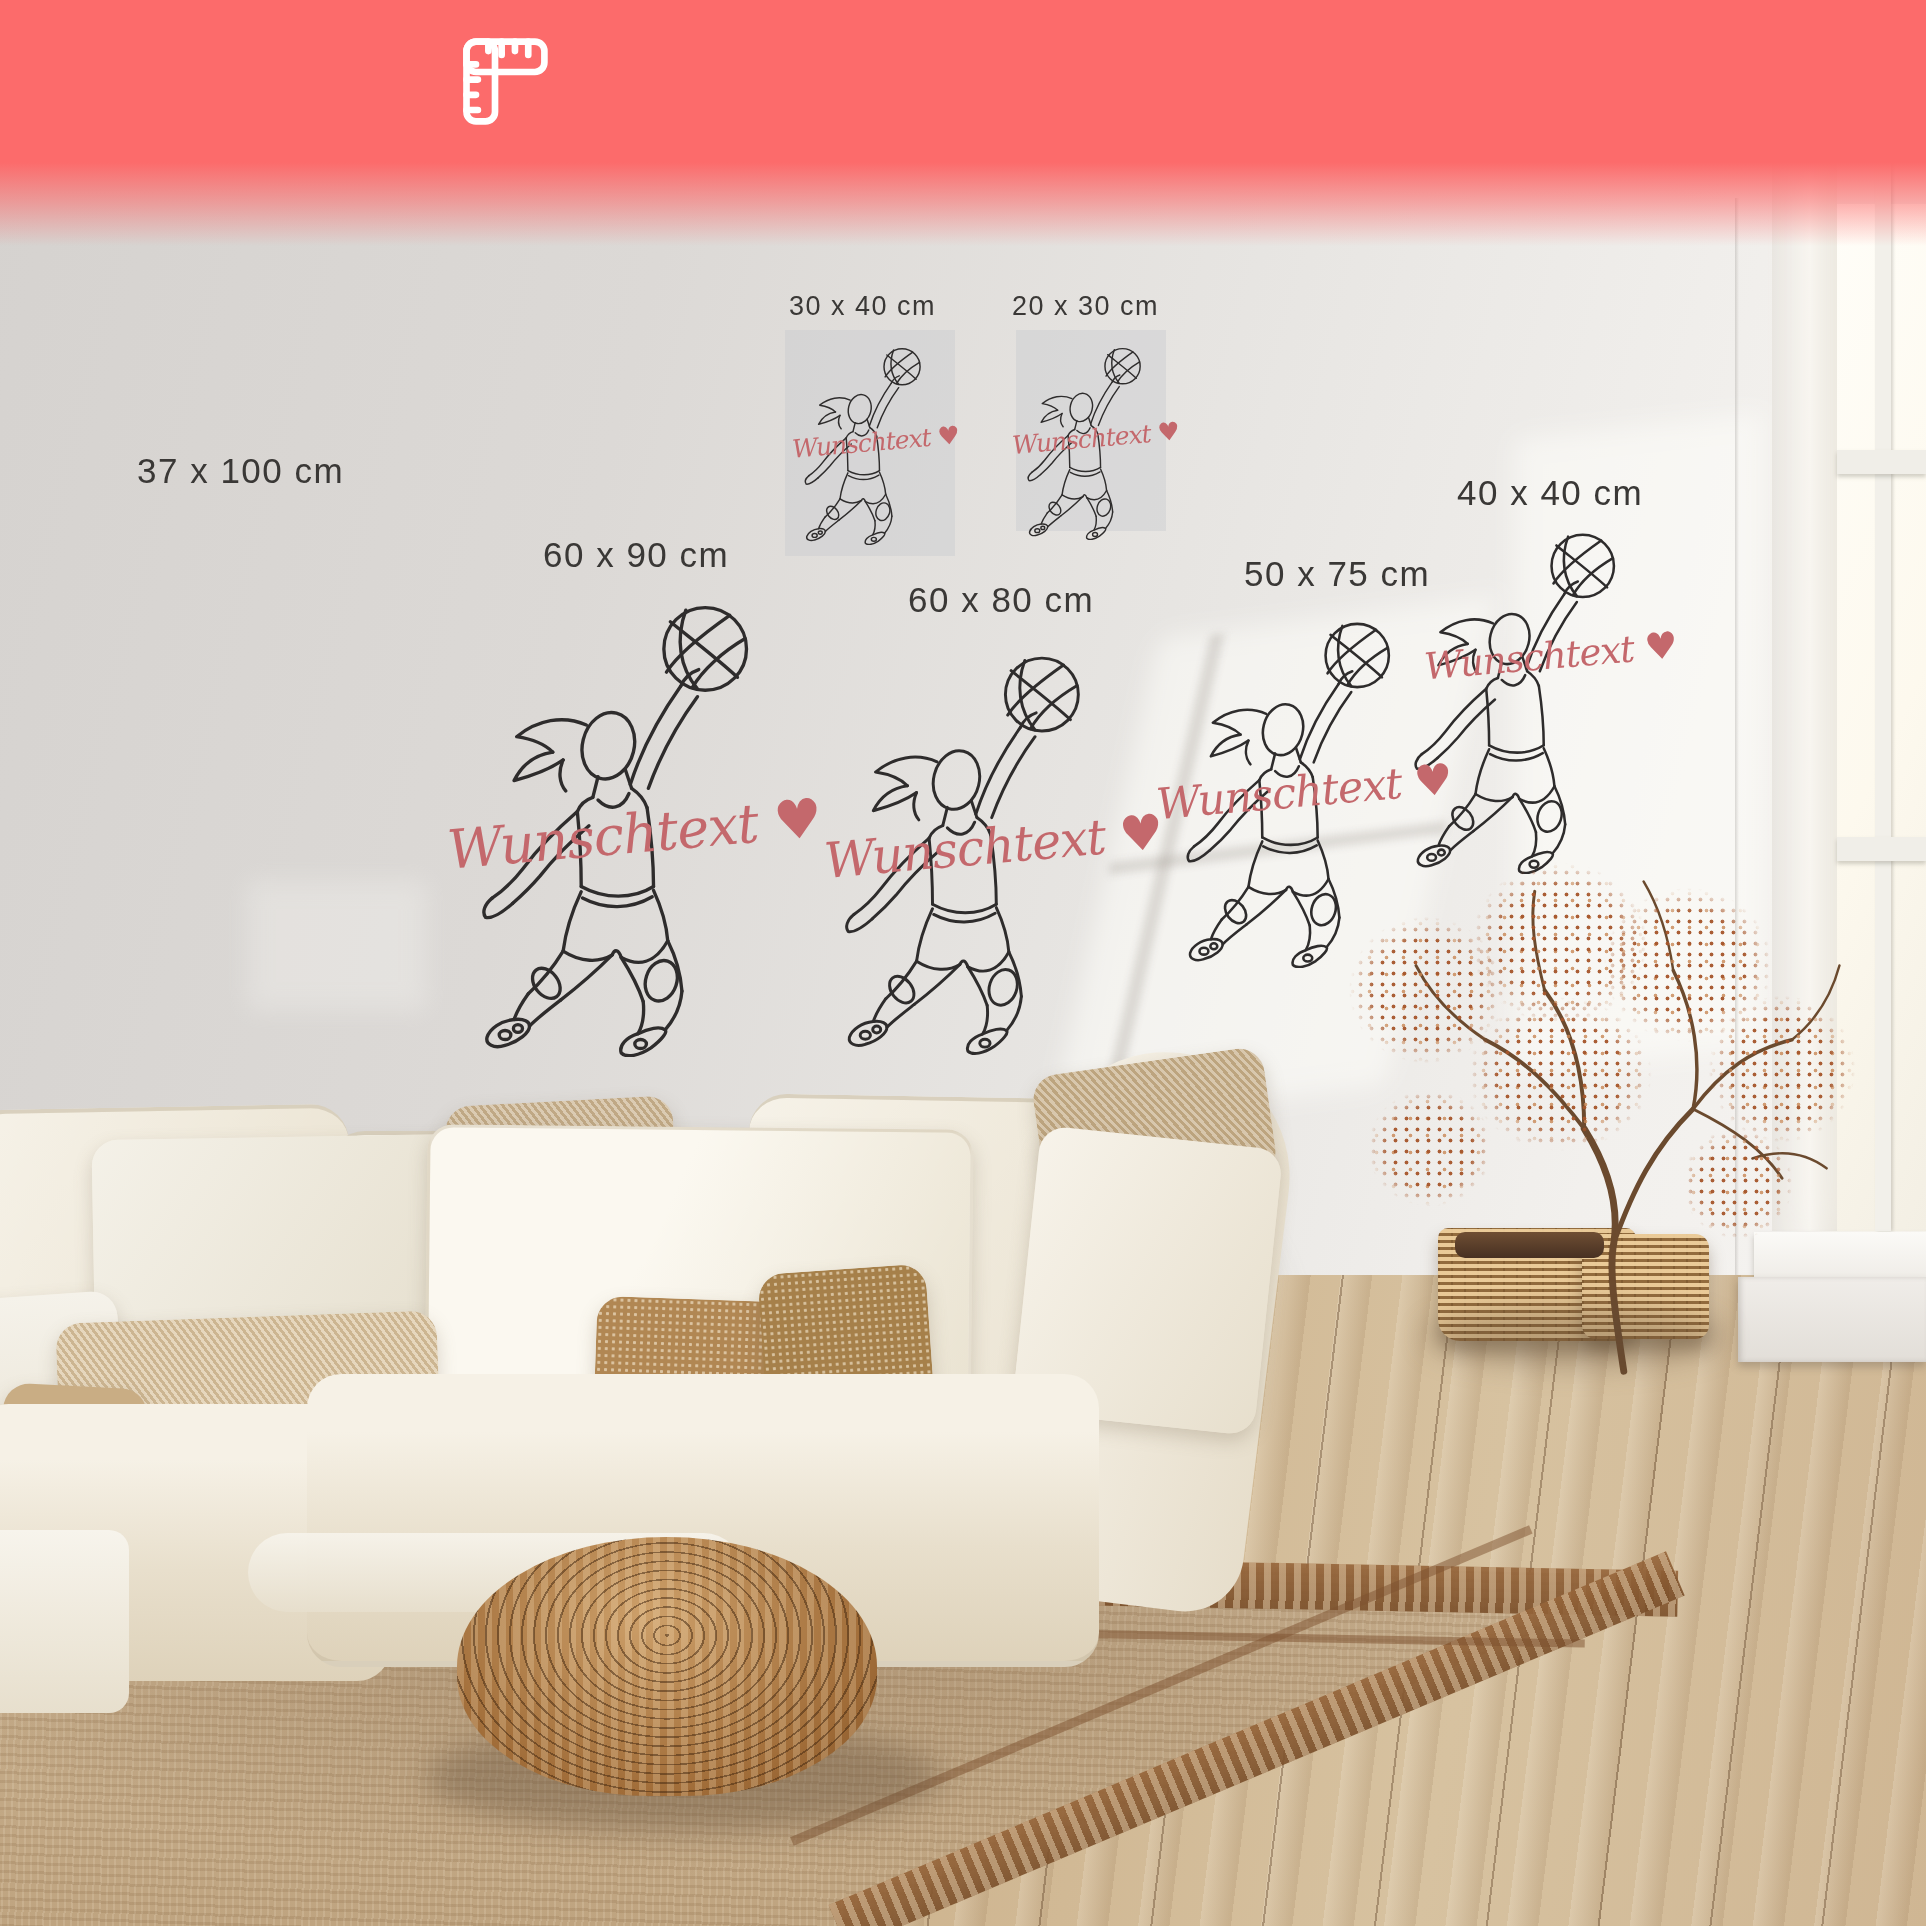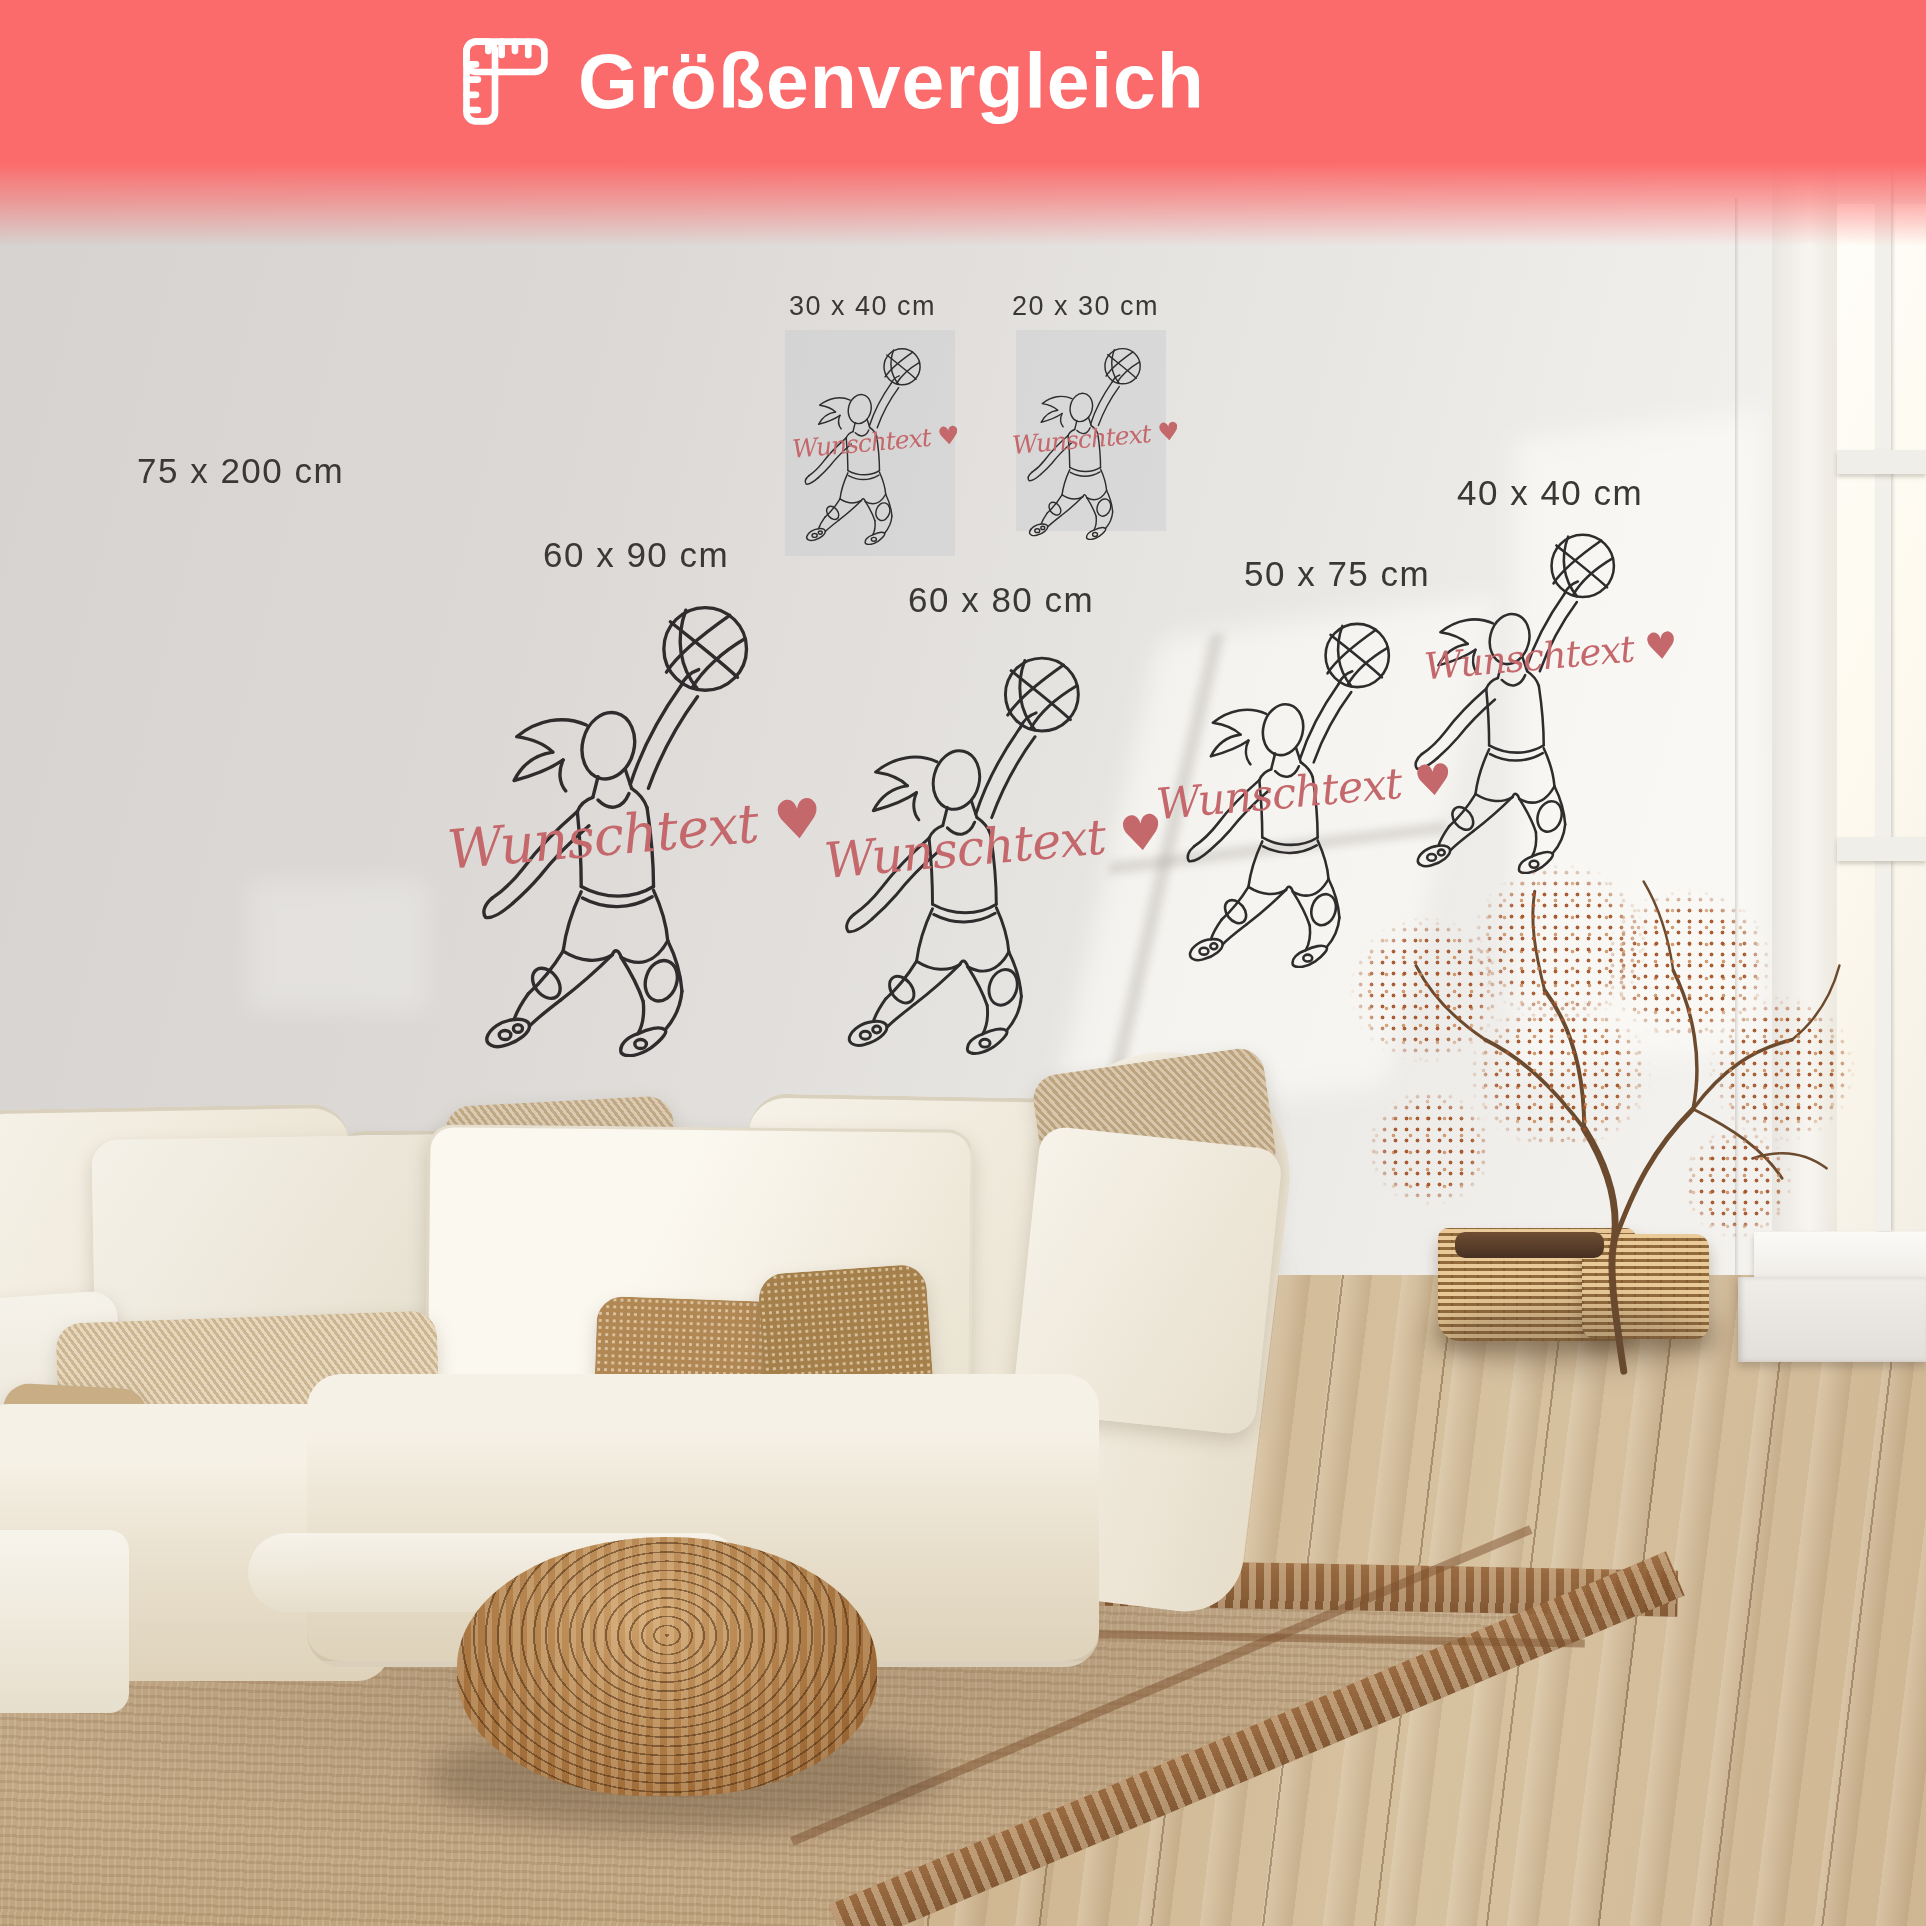--- a/index.html
+++ b/index.html
@@ -162,21 +162,21 @@
   </svg>
 
   <div class="abs sunpatch" style="left:1104px;top:624px;width:337px;height:475px;transform:skewY(-7deg) skewX(-13deg);"></div>
   <div class="abs sunpatch" style="left:1515px;top:426px;width:248px;height:634px;transform:skewY(-6deg);"></div>
   <div class="abs sunpatch" style="left:248px;top:881px;width:178px;height:129px;opacity:.5;"></div>
   <div class="abs framebar" style="left:1158px;top:634px;width:14px;height:455px;transform:skewX(-13deg);"></div>
   <div class="abs framebar" style="left:1109px;top:842px;width:337px;height:12px;transform:skewY(-7deg);"></div>
   <div class="abs treeshadow" style="left:941px;top:1099px;width:426px;height:436px;"></div>
   <div class="abs wallcorner" style="left:1735px;top:198px;height:1079px;"></div>
 
-  <div class="abs size-label" style="left:137px;top:451px;">75 x 200 cm</div>
+  <div class="abs size-label" style="left:137px;top:451px;">37 x 100 cm</div>
   <div class="abs size-label small" style="left:789px;top:291px;">30 x 40 cm</div>
   <div class="abs size-label small" style="left:1012px;top:291px;">20 x 30 cm</div>
   <div class="abs size-label" style="left:543px;top:535px;">60 x 90 cm</div>
   <div class="abs size-label" style="left:908px;top:580px;">60 x 80 cm</div>
   <div class="abs size-label" style="left:1244px;top:554px;">50 x 75 cm</div>
   <div class="abs size-label" style="left:1457px;top:473px;">40 x 40 cm</div>
 
   <div class="abs print-bg" style="left:785px;top:330px;width:170px;height:226px;"></div>
   <div class="abs print-bg" style="left:1016px;top:330px;width:150px;height:201px;"></div>
 
@@ -279,17 +279,16 @@
   <div class="abs banner"></div>
   <div class="abs banner-title-row">
     <svg class="ruler-svg" viewBox="0 0 100 100">
       <g fill="none" stroke="#ffffff" stroke-width="7" stroke-linecap="round" stroke-linejoin="round">
         <rect x="10" y="8" width="82" height="32" rx="10"></rect>
         <rect x="10" y="8" width="30" height="84" rx="10"></rect>
         <path d="M33 8 v10 M47 8 v14 M61 8 v10 M75 8 v14"></path>
         <path d="M10 32 h10 M10 48 h12 M10 64 h10 M10 80 h12"></path>
       </g>
     </svg>
-    <div class="banner-title">Größenvergleich</div>
   </div>
 
 </div>
 
 
 </body></html>

